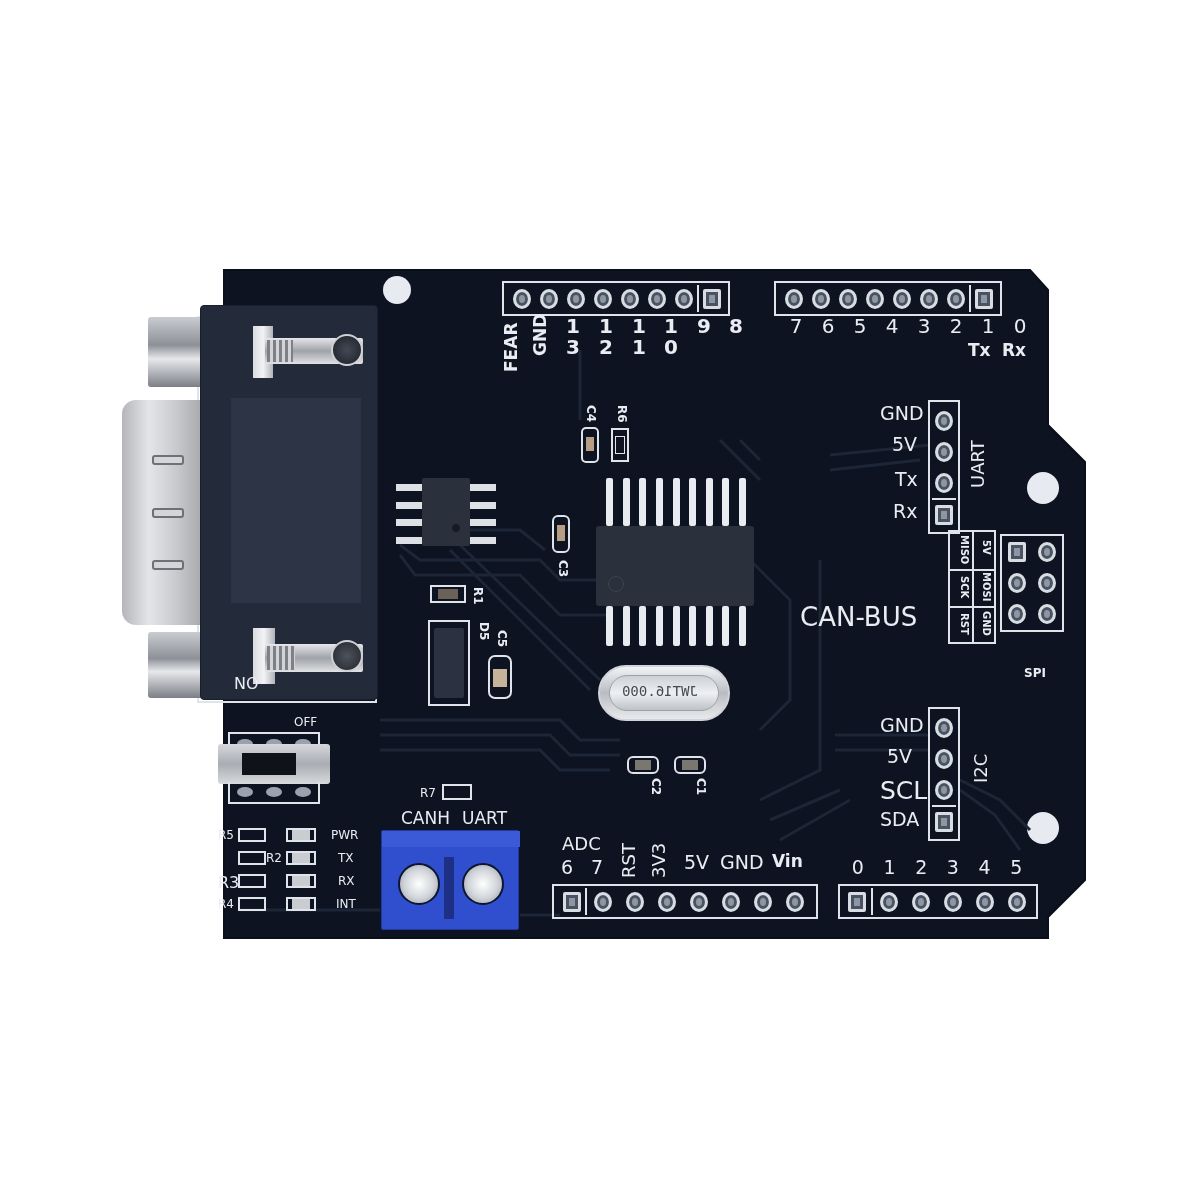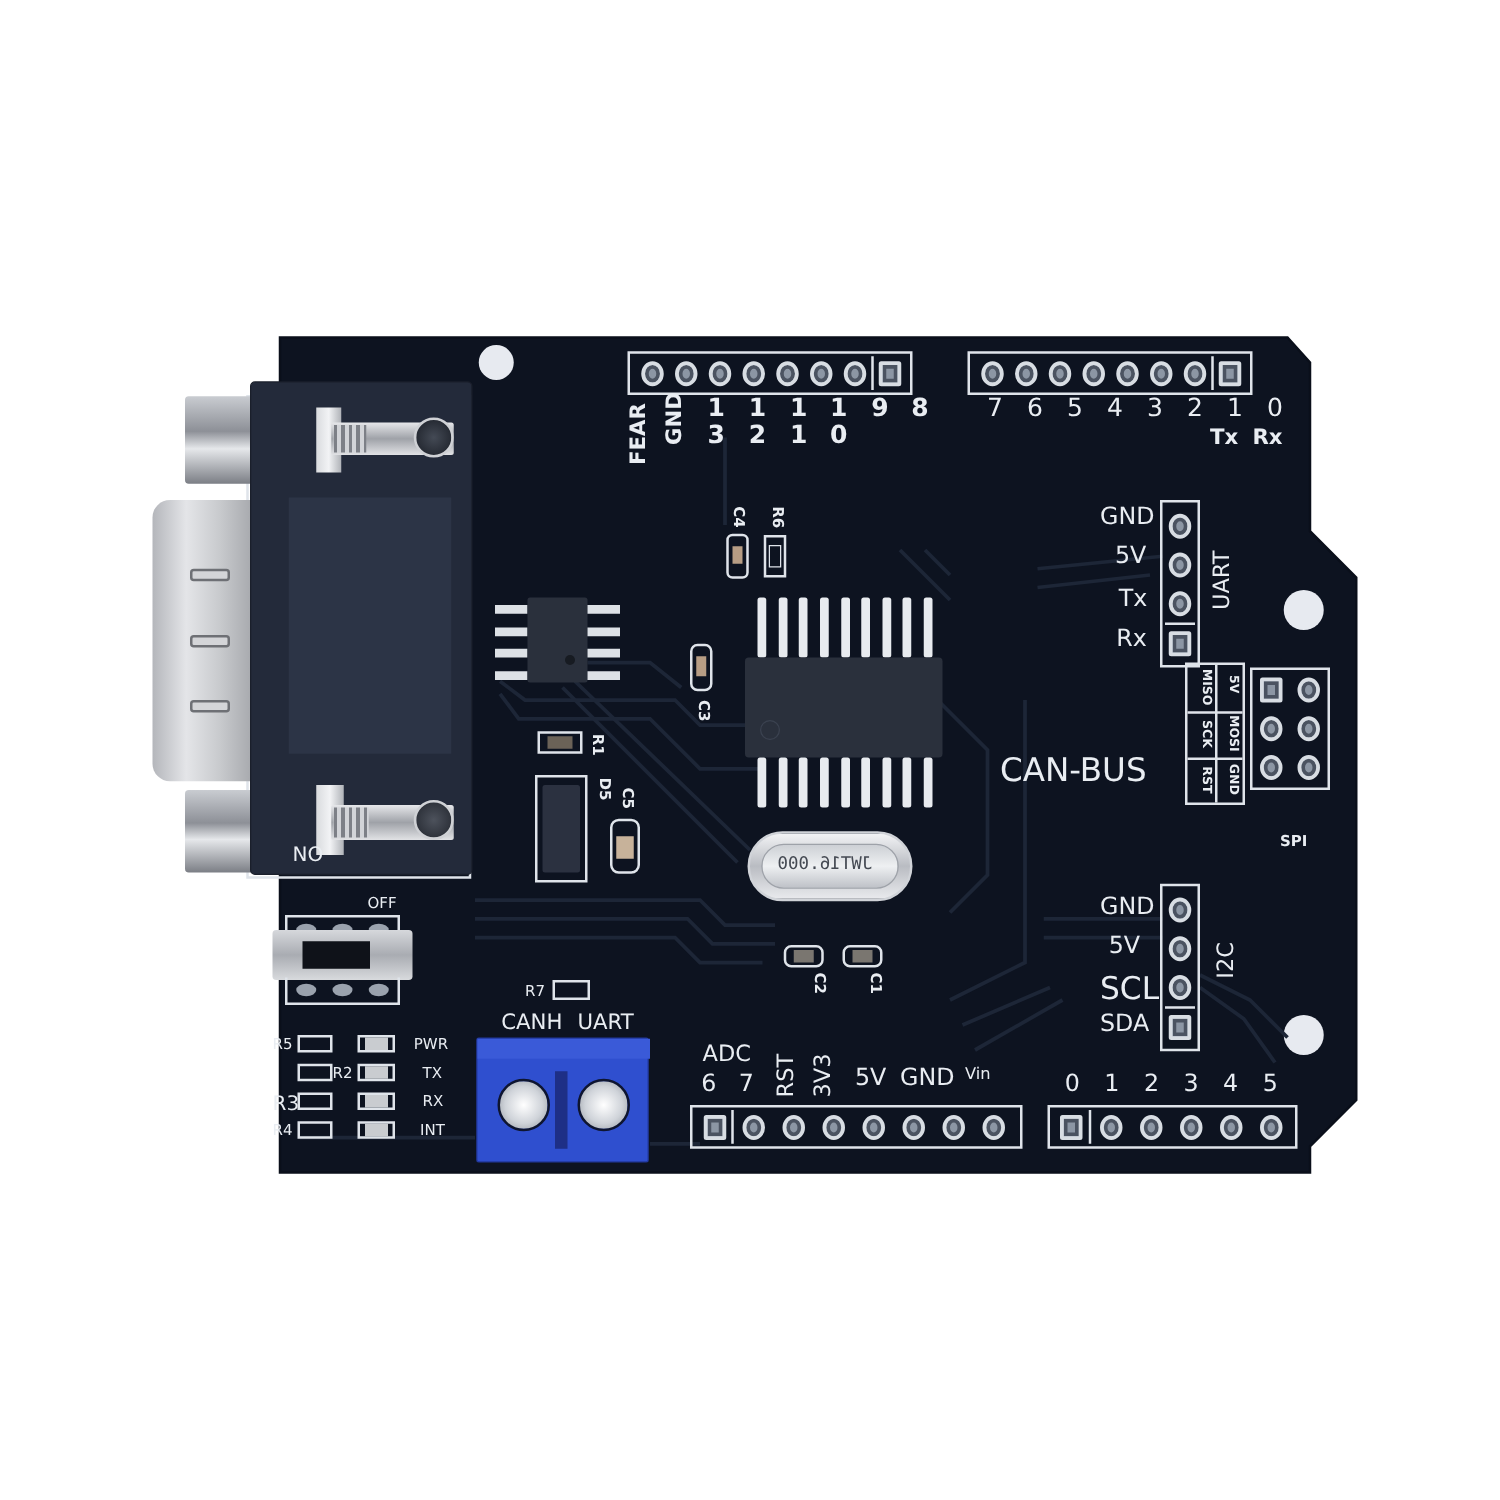--- a/index.html
+++ b/index.html
@@ -269,21 +269,21 @@
       <div class="pad"></div>
     </div>
 </div>
 <div class="abs silk" style="left:562px;top:835px;font-size:18px;font-weight:normal;">ADC</div>
 <div class="abs silk" style="left:561px;top:858px;font-size:19px;font-weight:normal;">6</div>
 <div class="abs silk" style="left:591px;top:858px;font-size:19px;font-weight:normal;">7</div>
 <div class="abs silk lbl-rot" style="left:620px;top:878px;font-size:18px;font-weight:normal;">RST</div>
 <div class="abs silk lbl-rot" style="left:650px;top:878px;font-size:18px;font-weight:normal;">3V3</div>
 <div class="abs silk" style="left:684px;top:853px;font-size:19px;font-weight:normal;">5V</div>
 <div class="abs silk" style="left:720px;top:853px;font-size:19px;font-weight:normal;">GND</div>
-<div class="abs silk" style="left:772px;top:853px;font-size:13px;font-weight:normal;">Vin</div>
+<div class="abs silk" style="left:772px;top:853px;font-size:17px;font-weight:bold;">Vin</div>
 
 <div class="abs silk" style="left:842px;top:858px;width:190px;display:flex;">
   <span style="width:32px;font-size:19px;text-align:center;font-weight:normal;">0</span>
   <span style="width:32px;font-size:19px;text-align:center;font-weight:normal;">1</span>
   <span style="width:32px;font-size:19px;text-align:center;font-weight:normal;">2</span>
   <span style="width:32px;font-size:19px;text-align:center;font-weight:normal;">3</span>
   <span style="width:32px;font-size:19px;text-align:center;font-weight:normal;">4</span>
   <span style="width:32px;font-size:19px;text-align:center;font-weight:normal;">5</span>
 </div>
 <div class="pin-row" style="left:838px;top:884px;padding:2px 3px;">

